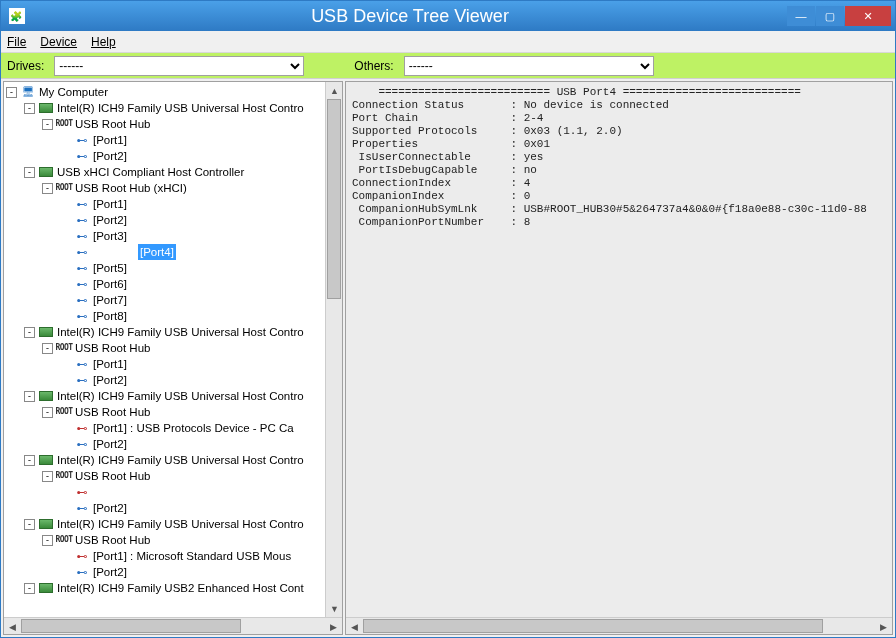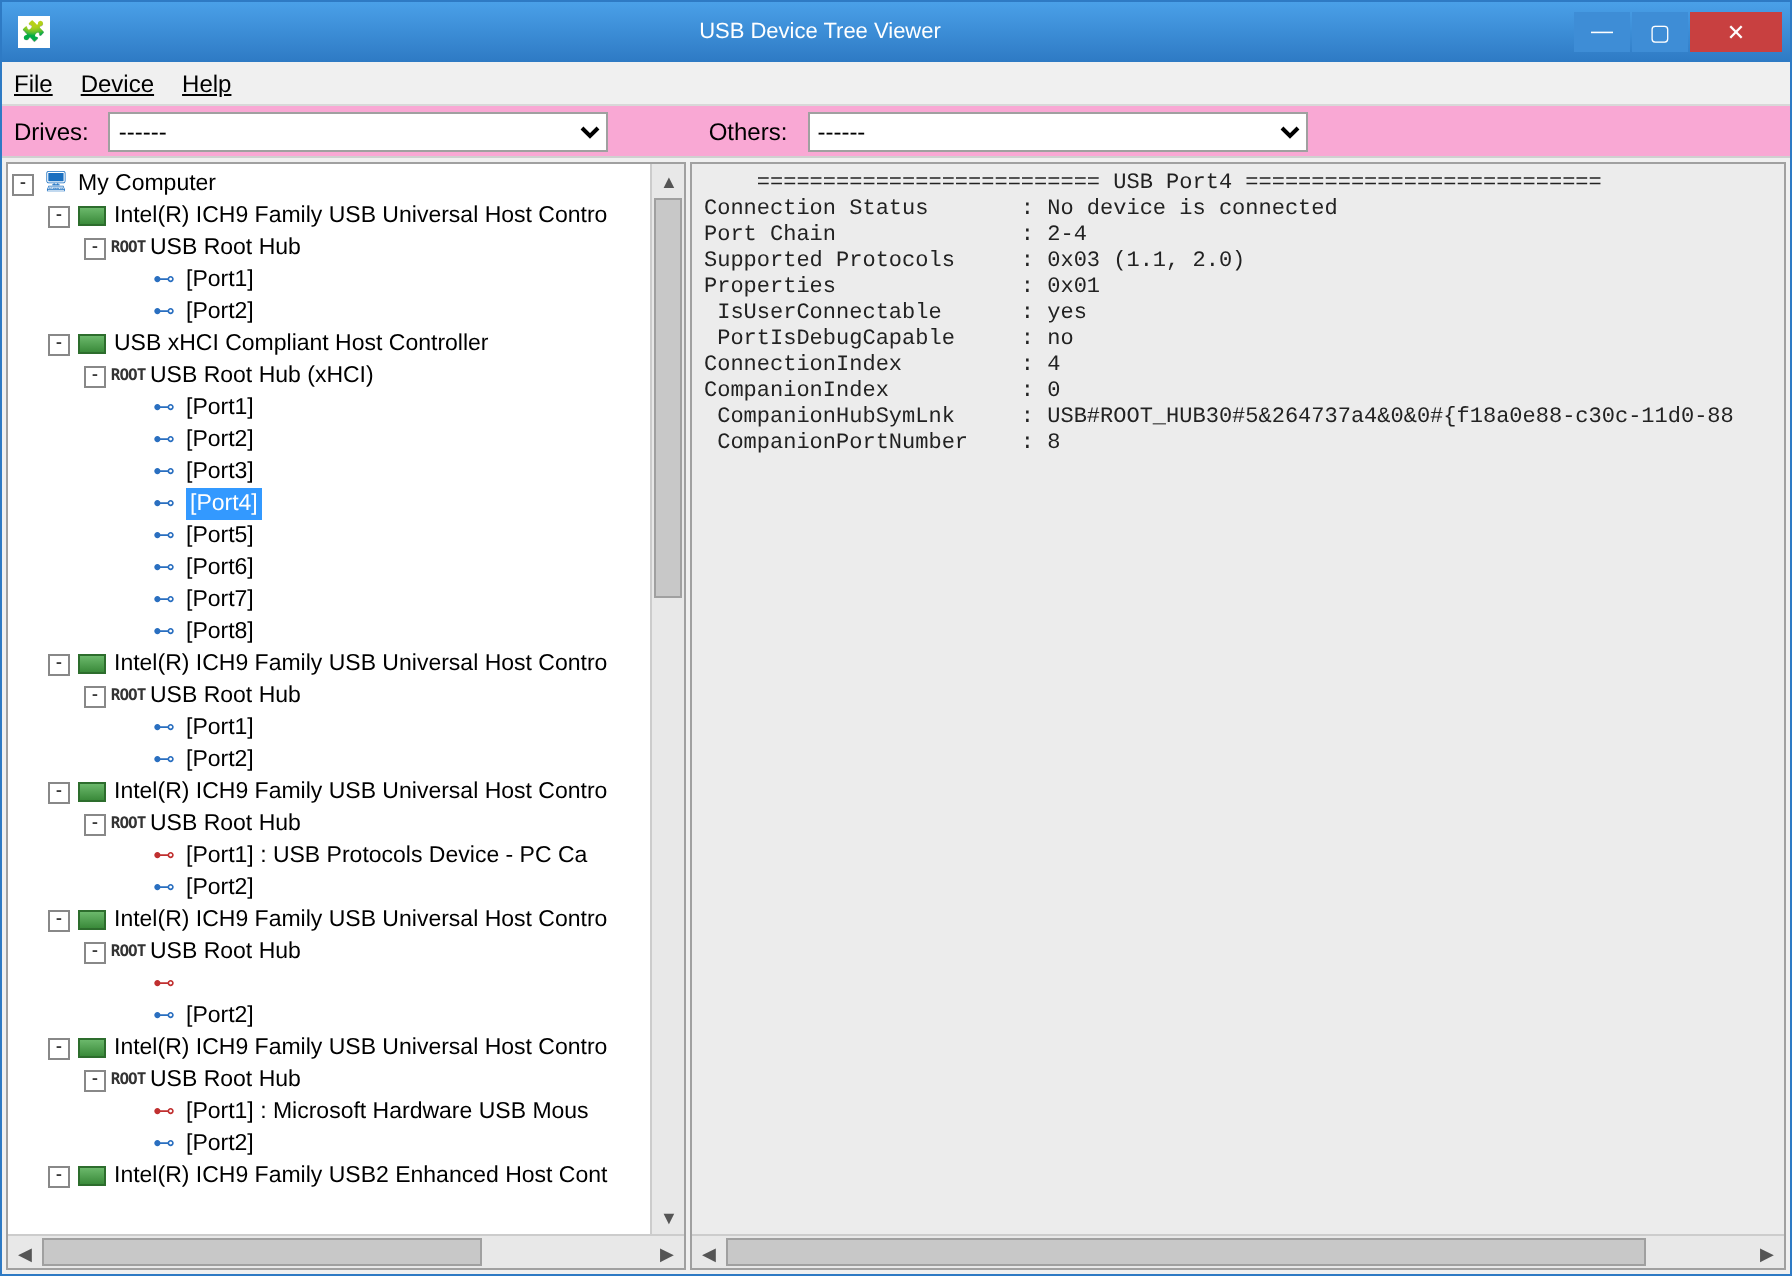--- a/index.html
+++ b/index.html
@@ -33,21 +33,21 @@
   background: #fff;
   margin-right: 8px;
   display: flex;
   align-items: center;
   justify-content: center;
   font-size: 10px;
 }
 .titlebar .title {
   flex: 1;
   text-align: center;
-  font-size: 11px;
+  font-size: 18px;
   color: #fff;
 }
 .winbtns { display: flex; gap: 1px; }
 .winbtn {
   width: 28px;
   height: 20px;
   display: flex;
   align-items: center;
   justify-content: center;
   color: #fff;
@@ -60,21 +60,21 @@
   background: #f0f0f0;
   display: flex;
   align-items: center;
   padding: 0 6px;
   gap: 14px;
   border-bottom: 1px solid #d8d8d8;
 }
 .menuitem { text-decoration: underline; cursor: default; }
 .toolbar {
   height: 26px;
-  background: #f9a8d4;
+  background: #bef264;
   display: flex;
   align-items: center;
   padding: 0 6px;
   gap: 10px;
   border-bottom: 1px solid #d0d0d0;
 }
 .toolbar label { margin-right: 0; }
 .toolbar select {
   font-size: 12px;
   height: 20px;
@@ -149,20 +149,21 @@
   font-weight: bold;
   letter-spacing: -0.5px;
   color: #333;
 }
 .ico-port { color: #2a6fc0; font-size: 11px; }
 .ico-port-busy { color: #c03030; font-size: 11px; }
 .tree-label.selected {
   background: #3399ff;
   color: #fff;
   padding: 0 2px;
+  margin-left: 45px;
 }
 .vscroll {
   width: 17px;
   background: #e8e8e8;
   border-left: 1px solid #ccc;
   position: relative;
 }
 .vscroll .thumb {
   position: absolute;
   left: 1px; right: 1px;
@@ -454,21 +455,21 @@
             <div class="tree-row">
               <span class="spacer-indent" style="width: 36px;"></span>
               <span class="twisty">-</span>
               <span class="icon ico-roothub">ROOT</span>
               <span class="tree-label">USB Root Hub</span>
             </div>
             <div class="tree-row">
               <span class="spacer-indent" style="width: 54px;"></span>
               <span style="display: inline-block; width: 14px;"></span>
               <span class="icon ico-port-busy">⊷</span>
-              <span class="tree-label">[Port1] : Microsoft Hardware USB Mous</span>
+              <span class="tree-label">[Port1] : Microsoft Standard USB Mous</span>
             </div>
             <div class="tree-row">
               <span class="spacer-indent" style="width: 54px;"></span>
               <span style="display: inline-block; width: 14px;"></span>
               <span class="icon ico-port">⊷</span>
               <span class="tree-label">[Port2]</span>
             </div>
             <div class="tree-row">
               <span class="spacer-indent" style="width: 18px;"></span>
               <span class="twisty">-</span>

